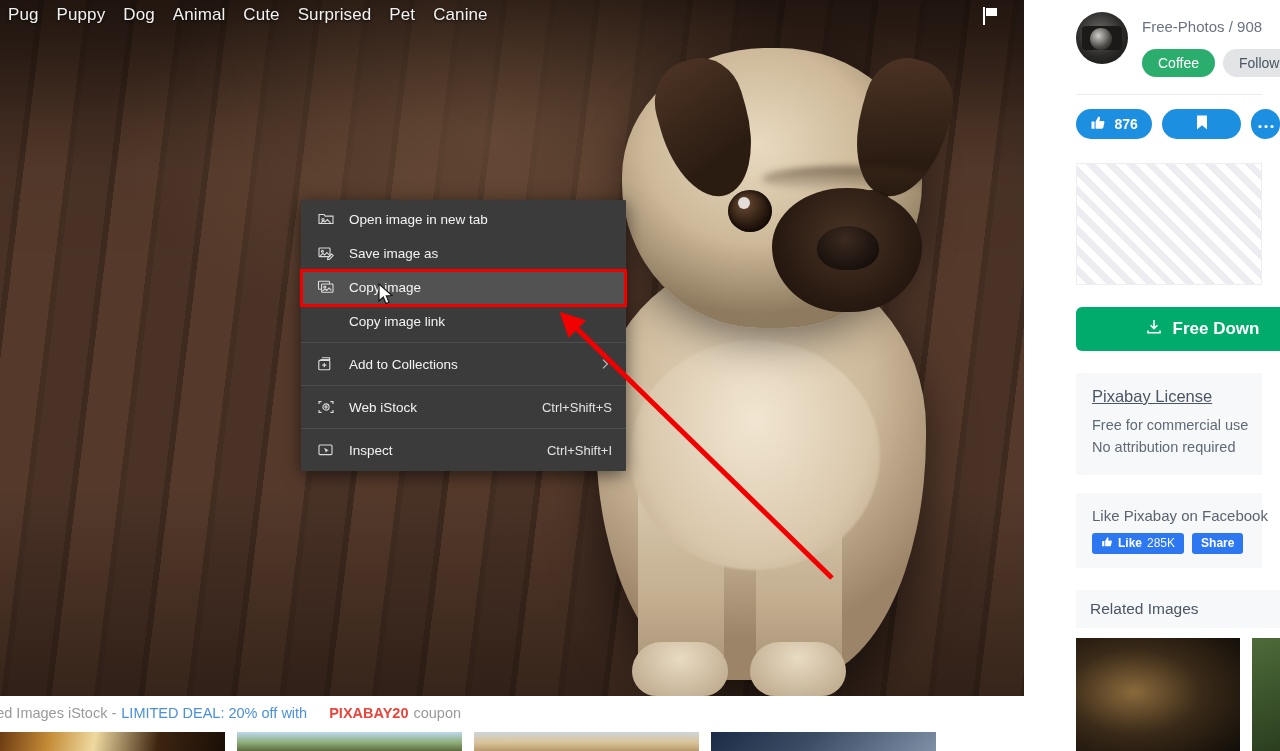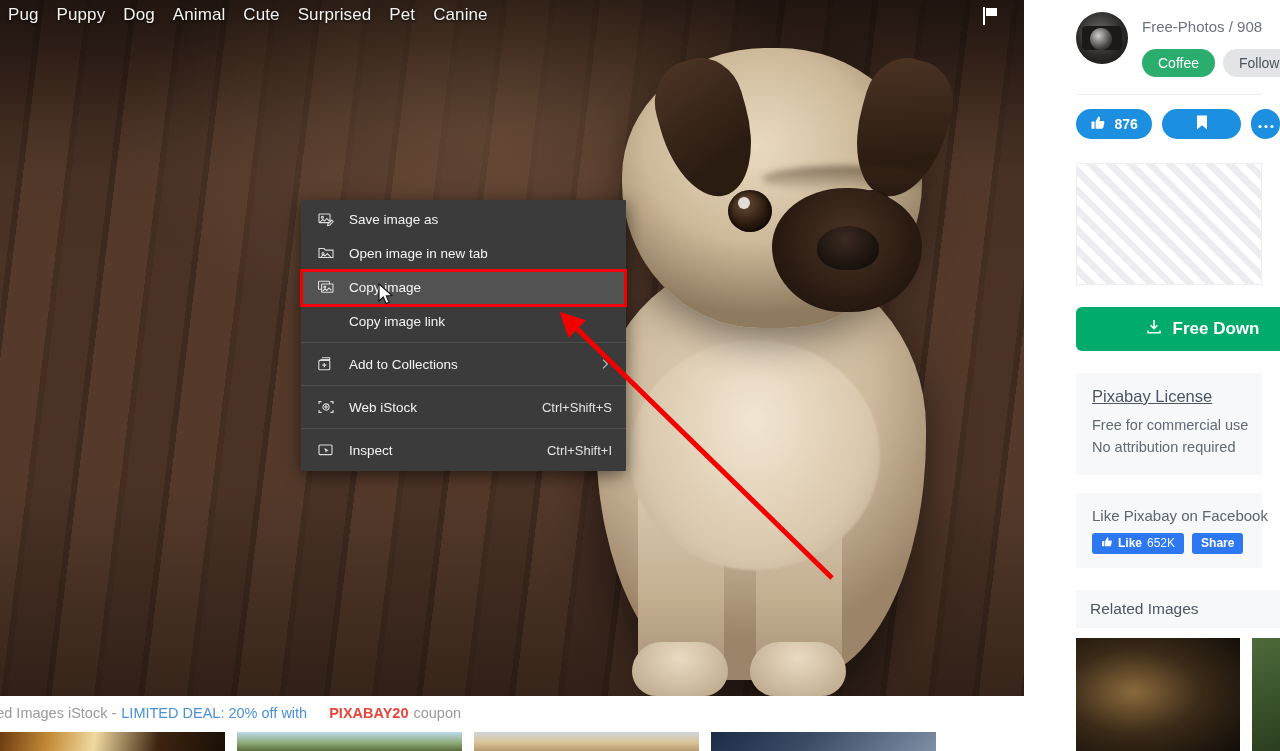--- a/index.html
+++ b/index.html
@@ -303,38 +303,38 @@
         <path d="M8 4 L19 4 L19 12 L8 12 Z" fill="#ffffff"></path>
       </svg>
     </div>
   </div>
 
   <div class="ctx-menu">
 
     <div class="ctx-item">
       <span class="ctx-ico">
         <svg width="18" height="16" viewBox="0 0 18 16" fill="none" stroke="#dcdcdc" stroke-width="1.1">
+          <path d="M2 3.5h5l1.3 1.6H16v7.4H2z"></path>
+          <circle cx="6" cy="8.6" r="1.1"></circle>
+          <path d="M4 11.8l2.4-2.1 1.6 1.4 2.3-2.6 3.3 3.3"></path>
+        </svg>
+      </span>
+      <span class="ctx-label">Open image in new tab</span>
+    </div>
+
+    <div class="ctx-item">
+      <span class="ctx-ico">
+        <svg width="18" height="16" viewBox="0 0 18 16" fill="none" stroke="#dcdcdc" stroke-width="1.1">
           <rect x="2" y="3" width="11" height="8.6" rx="0.7"></rect>
           <circle cx="5.4" cy="6.2" r="1"></circle>
           <path d="M3.2 10.8l2.6-2.4 1.8 1.6 2.2-2.5 2.6 2.6"></path>
           <path d="M11 12.6l3.6-3.6 1.6 1.6-3.6 3.6-2 .4z"></path>
         </svg>
       </span>
       <span class="ctx-label">Save image as</span>
-    </div>
-
-    <div class="ctx-item">
-      <span class="ctx-ico">
-        <svg width="18" height="16" viewBox="0 0 18 16" fill="none" stroke="#dcdcdc" stroke-width="1.1">
-          <path d="M2 3.5h5l1.3 1.6H16v7.4H2z"></path>
-          <circle cx="6" cy="8.6" r="1.1"></circle>
-          <path d="M4 11.8l2.4-2.1 1.6 1.4 2.3-2.6 3.3 3.3"></path>
-        </svg>
-      </span>
-      <span class="ctx-label">Open image in new tab</span>
     </div>
 
     <div class="ctx-item is-active">
       <span class="ctx-ico">
         <svg width="18" height="16" viewBox="0 0 18 16" fill="none" stroke="#dcdcdc" stroke-width="1.1">
           <rect x="1.5" y="2.2" width="11" height="8" rx="0.7"></rect>
           <rect x="4.6" y="5" width="11.4" height="8.3" rx="0.7" fill="#525252"></rect>
           <circle cx="7.8" cy="8" r="1"></circle>
           <path d="M5.6 12.2l2.5-2.3 1.7 1.5 2.2-2.4 2.4 2.4"></path>
         </svg>
@@ -490,21 +490,21 @@
       <div class="fb-title">Like Pixabay on Facebook</div>
       <div class="fb-btns">
         <button class="fb-like">
           <span>
             <svg width="12" height="12" viewBox="0 0 16 16" fill="#ffffff">
               <path d="M5.6 6.6 L8.4 1.6 C9.6 1.6 10.2 2.4 10 3.4 L9.4 6 L13.2 6 C14 6 14.6 6.7 14.4 7.5 L13.3 12.6 C13.2 13.3 12.6 13.8 11.9 13.8 L5.6 13.8 Z"></path>
               <rect x="1.5" y="6.6" width="3" height="7.2" rx="0.6"></rect>
             </svg>
           </span>
           <span>Like</span>
-          <span class="fb-count">652K</span>
+          <span class="fb-count">285K</span>
         </button>
         <button class="fb-share">Share</button>
       </div>
     </div>
 
     <div class="related-card">
       <div class="related-title">Related Images</div>
       <div class="rel-thumbs">
         <div class="rel-thumb r1"></div>
         <div class="rel-thumb r2"></div>

